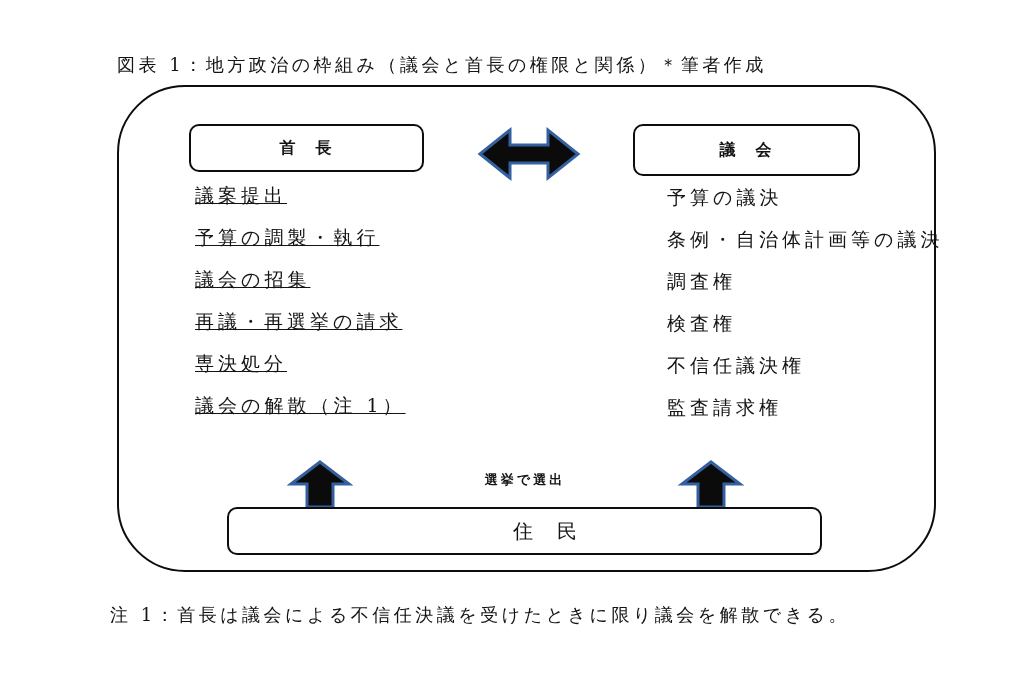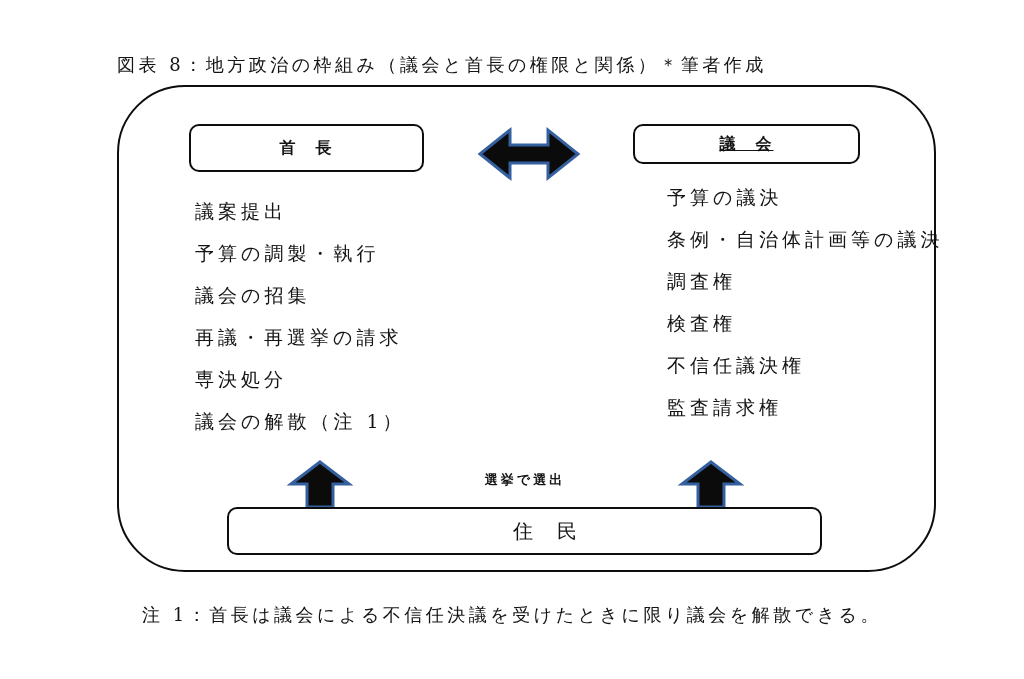--- a/index.html
+++ b/index.html
@@ -15,48 +15,48 @@
   .frame{
     position:absolute;left:117px;top:85px;width:819px;height:487px;
     border:2.5px solid #0d0d0d;border-radius:68px;box-sizing:border-box;
   }
   .head-box{
     position:absolute;border:2.5px solid #0d0d0d;border-radius:10px;
     box-sizing:border-box;display:flex;align-items:center;justify-content:center;
     font-size:16px;font-weight:bold;letter-spacing:2px;background:#fff;
   }
   .chief-box{left:70px;top:37px;width:235px;height:48px;}
-  .assembly-box{left:514px;top:37px;width:227px;height:40px;text-decoration:underline;}
+  .assembly-box{left:514px;top:37px;width:227px;height:52px;}
   .h-arrow{position:absolute;left:358px;top:37px;}
   .power-list{position:absolute;font-size:19px;letter-spacing:4px;white-space:nowrap;}
-  .chief-list{left:76px;top:103px;}
+  .chief-list{left:76px;top:87px;text-decoration:underline;}
   .assembly-list{left:529px;top:89px;margin-left:19px;}
   .power-item{height:42px;line-height:42px;}
   .up-arrow{position:absolute;}
   .up-arrow-left{left:167px;top:372px;}
   .up-arrow-right{left:558px;top:372px;}
   .election-label{
     position:absolute;left:300px;top:384px;width:212px;text-align:center;
     font-size:13px;font-weight:bold;letter-spacing:3px;white-space:nowrap;
   }
   .residents-box{
     position:absolute;left:108px;top:420px;width:595px;height:48px;
     border:2.5px solid #0d0d0d;border-radius:10px;box-sizing:border-box;
     display:flex;align-items:center;justify-content:center;
     font-size:20px;letter-spacing:2px;background:#fff;padding-left:43px;
   }
   .footnote{
     position:absolute;left:110px;top:603px;
-    font-size:18px;letter-spacing:3.5px;white-space:nowrap;margin-left:32px;
+    font-size:18px;letter-spacing:3.5px;white-space:nowrap;
   }
 </style>
 </head>
 <body>
 
-<div class="figure-title">図表 8：地方政治の枠組み（議会と首長の権限と関係）＊筆者作成</div>
+<div class="figure-title">図表 1：地方政治の枠組み（議会と首長の権限と関係）＊筆者作成</div>
 
 <div class="frame">
 
   <div class="head-box chief-box">
     <span>首　長</span>
   </div>
 
   <svg class="h-arrow" width="104" height="60" viewBox="0 0 104 60">
     <polygon points="3,30 33,6 33,21 71,21 71,6 101,30 71,54 71,39 33,39 33,54" fill="#0b0b0b" stroke="#35609f" stroke-width="3" stroke-linejoin="miter"></polygon>
   </svg>

